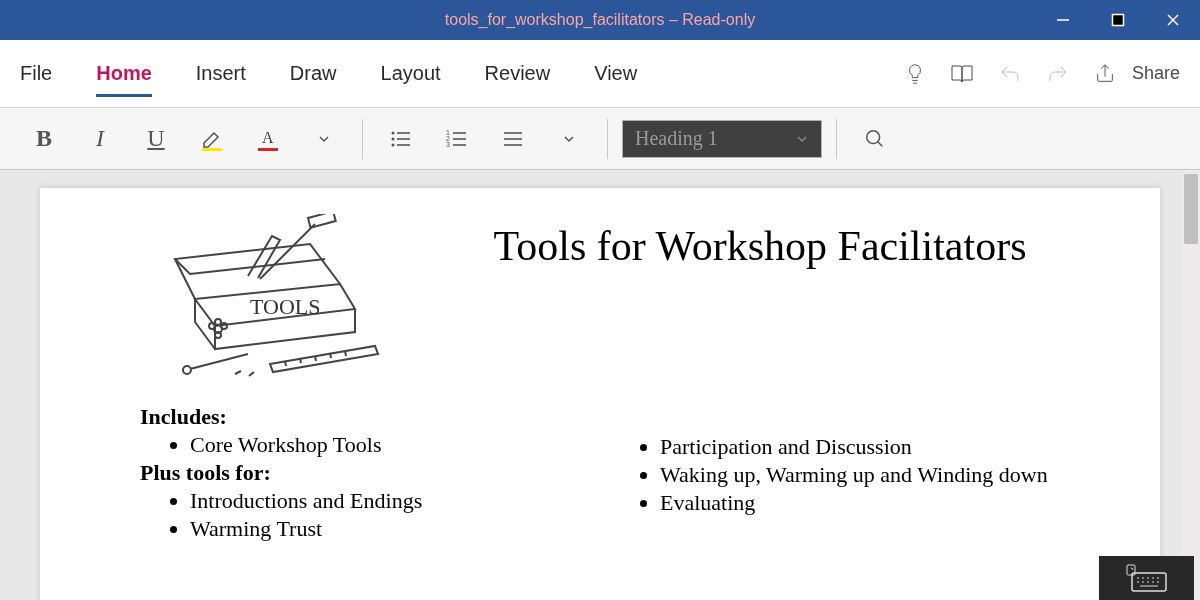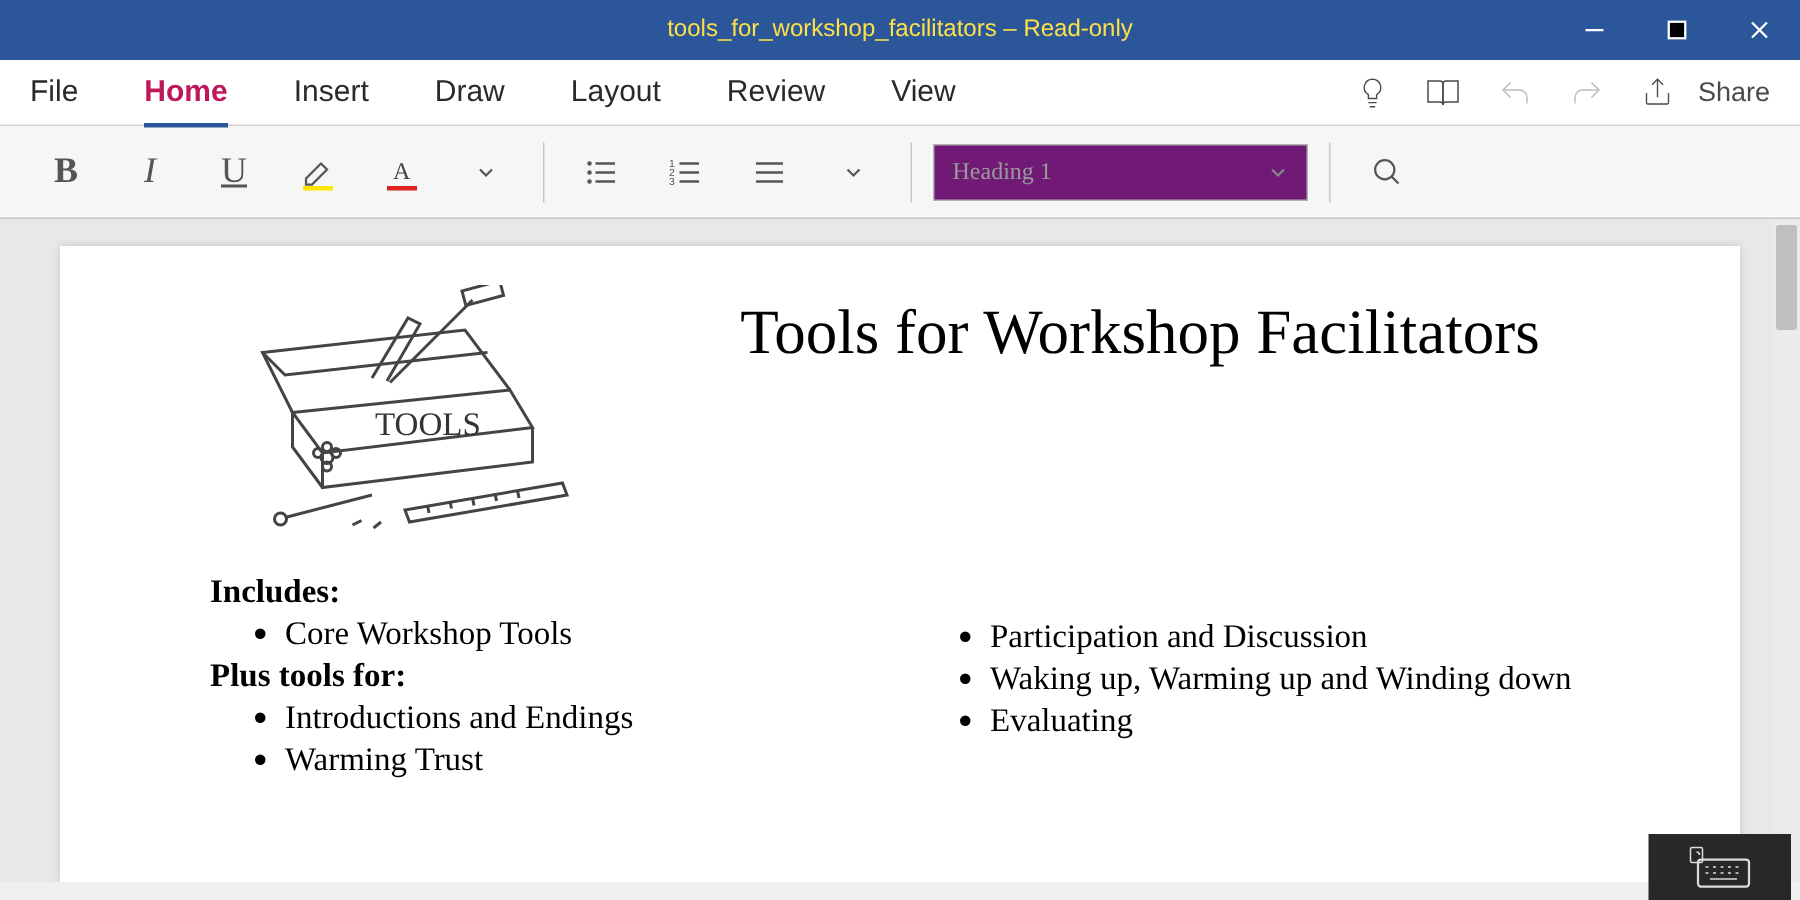--- a/index.html
+++ b/index.html
@@ -7,21 +7,21 @@
     font-family: "Segoe UI", Arial, sans-serif;
     background: #f0f0f0;
     width: 1200px;
     height: 600px;
     overflow: hidden;
     position: relative;
   }
   
   .titlebar {
     background: #2B579A;
-    color: #fde047;
+    color: #fca5a5;
     height: 40px;
     display: flex;
     align-items: center;
     position: relative;
   }
   .titlebar-title {
     position: absolute;
     left: 0; right: 0;
     text-align: center;
     font-size: 16px;
@@ -40,21 +40,21 @@
     cursor: pointer;
   }
   .win-btn svg { stroke: #fff; }
 
   
   .menubar {
     background: #fff;
     border-bottom: 1px solid #d0d0d0;
     display: flex;
     align-items: center;
-    height: 44px;
+    height: 68px;
     padding: 0 20px;
   }
   .menu-item {
     font-size: 20px;
     color: #2a2a2a;
     margin-right: 44px;
     padding: 6px 0;
     cursor: pointer;
     position: relative;
   }
@@ -113,25 +113,25 @@
     margin: 0 6px;
   }
   .rb-btn.bold { font-weight: 700; font-size: 24px; font-family: Georgia, serif;}
   .rb-btn.italic { font-style: italic; font-size: 24px; font-family: Georgia, serif;}
   .rb-btn.under { text-decoration: underline; font-size: 24px; font-family: Georgia, serif;}
   .rb-btn svg { stroke: #555; fill: none; }
   .style-select {
     display: flex;
     align-items: center;
     border: 1px solid #b0b0b0;
-    background: #701a75;
+    background: #404040;
     height: 38px;
     padding: 0 12px;
-    width: 250px;
-    font-size: 16px;
+    width: 200px;
+    font-size: 20px;
     color: #9a9a9a;
     font-family: Georgia, "Times New Roman", serif;
     justify-content: space-between;
     cursor: pointer;
   }
 
   
   .canvas {
     position: relative;
     height: calc(600px - 40px - 56px - 62px);

